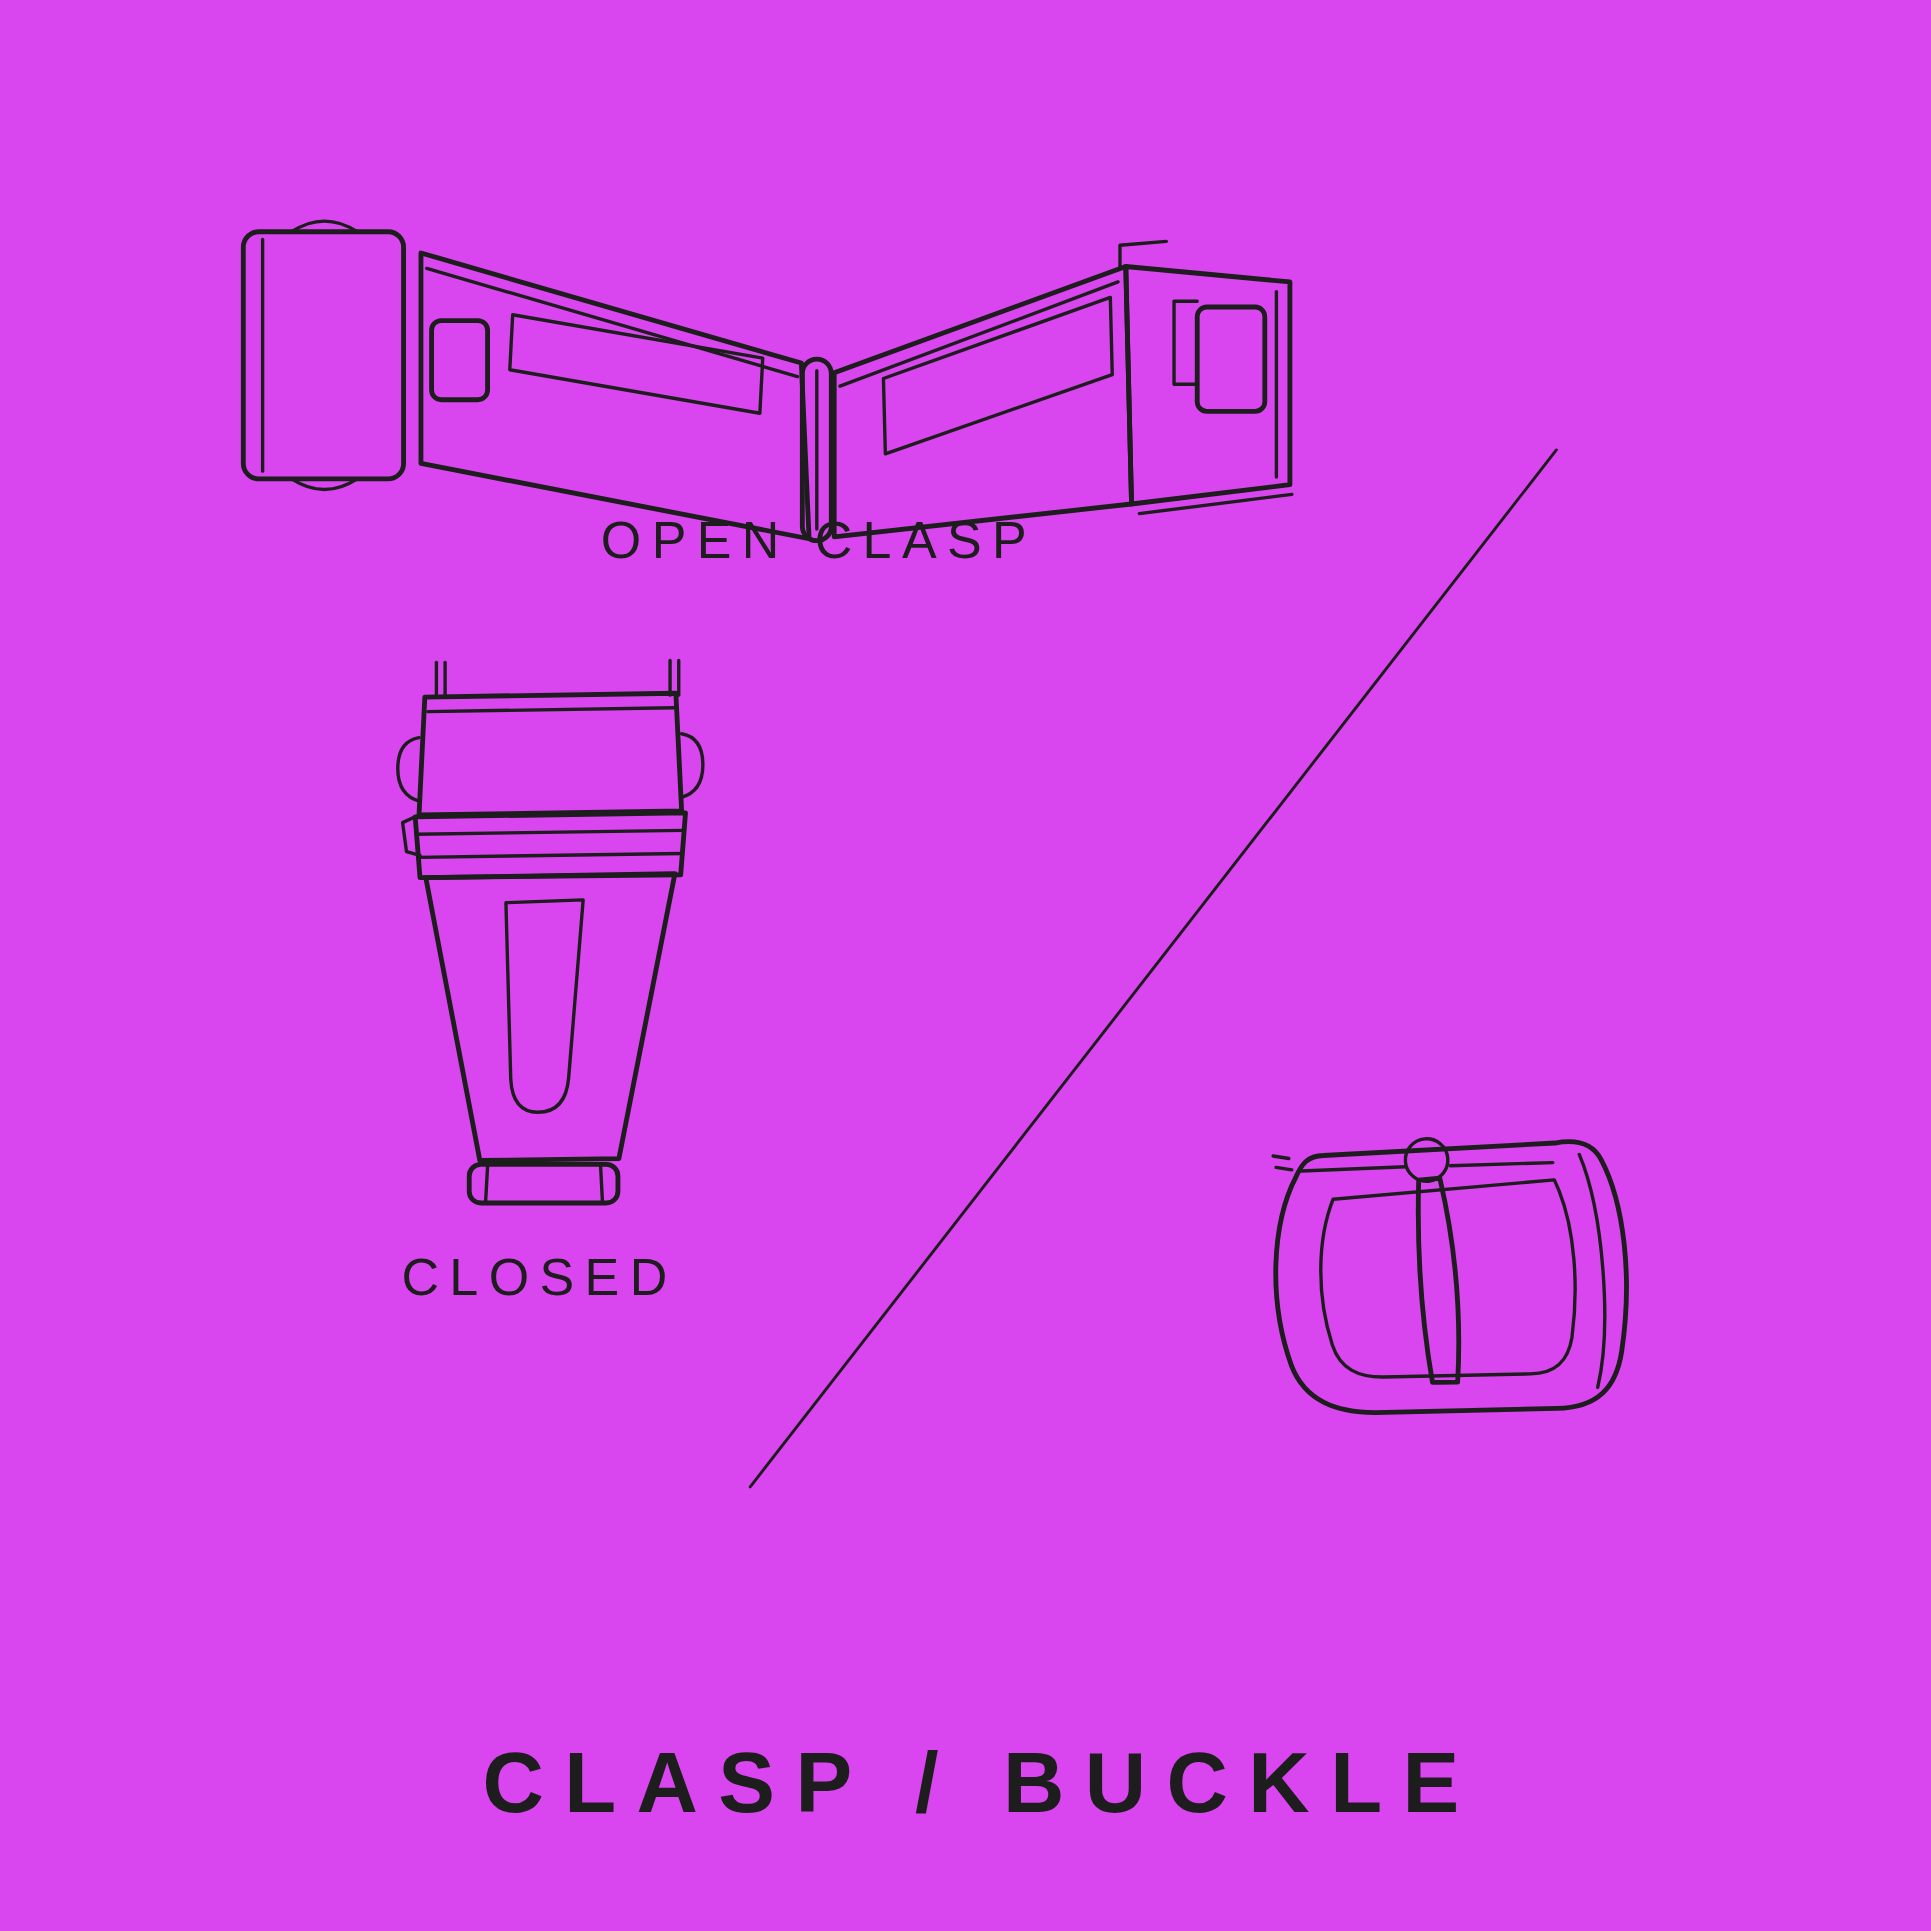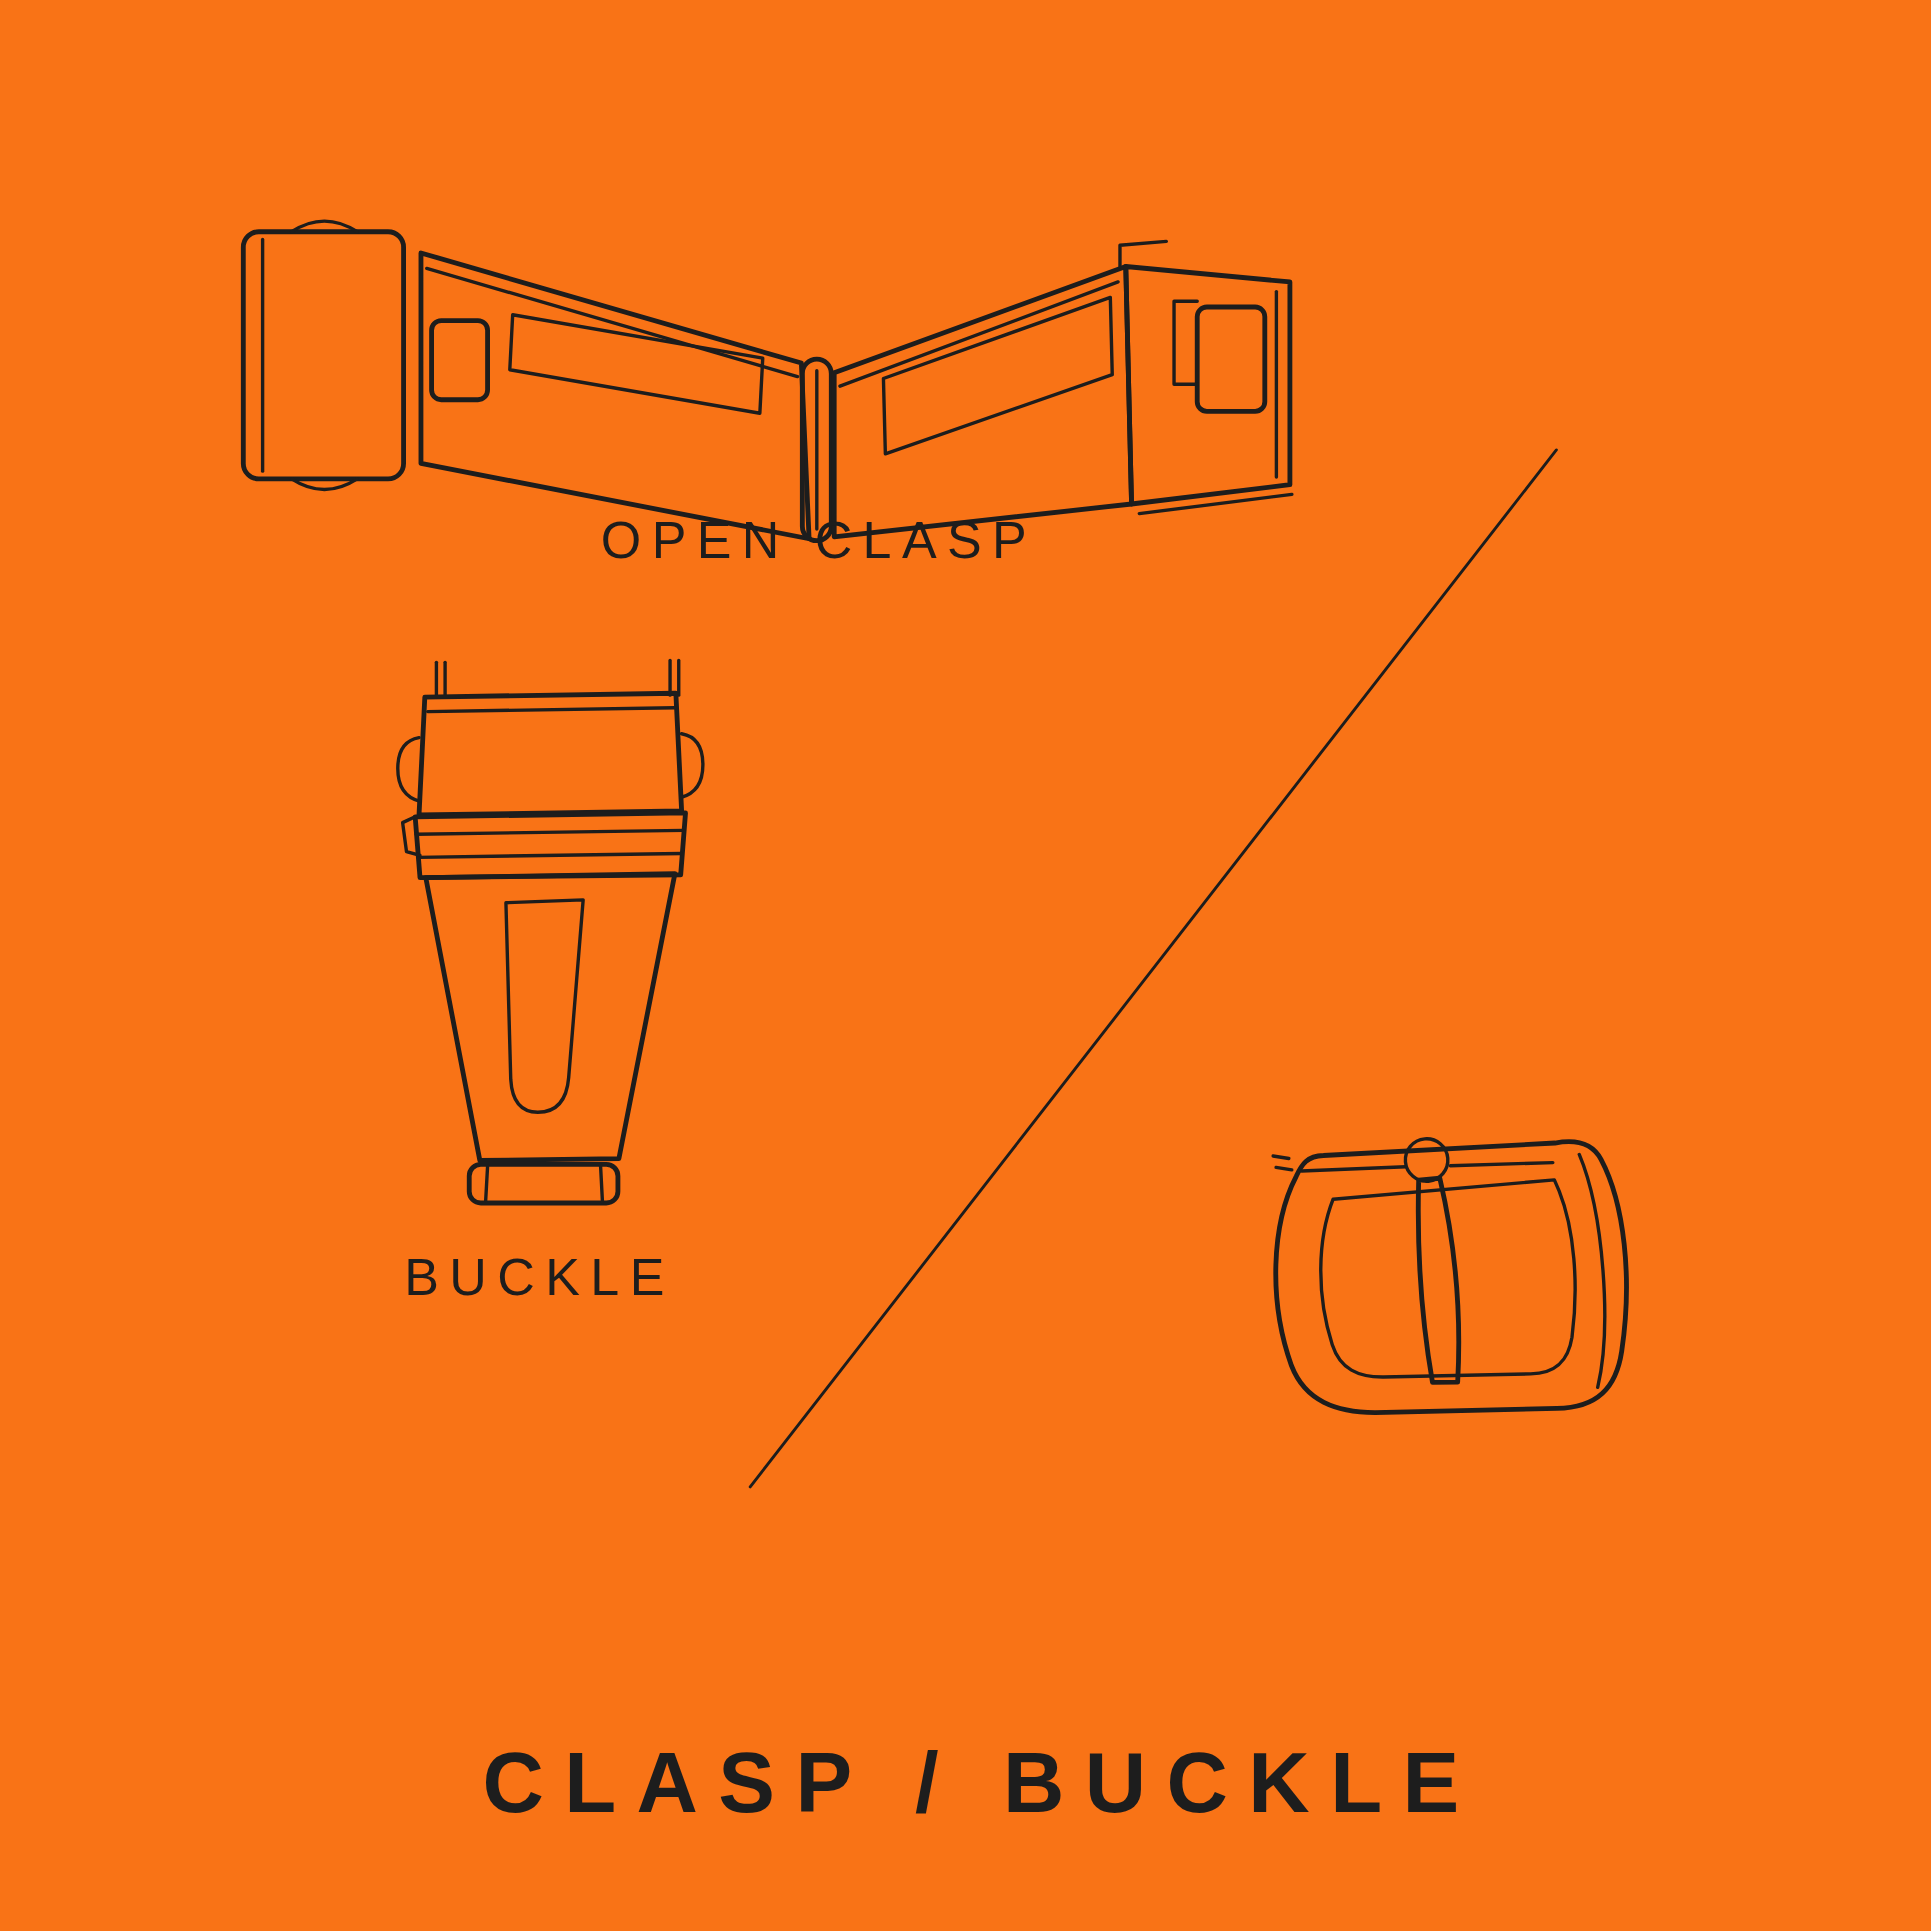--- a/index.html
+++ b/index.html
@@ -4,21 +4,21 @@
 <title>CLASP / BUCKLE</title>
 <style>
   :root { --ink: #1d1d1d; }
   * { box-sizing: border-box; }
   html, body { margin: 0; padding: 0; }
   body {
     width: 1931px; height: 1931px;
     background: #ffffff;
     font-family: "Liberation Sans", sans-serif;
   }
-  .canvas { position: relative; width: 1931px; height: 1931px; overflow: hidden; background: #f97316; }
+  .canvas { position: relative; width: 1931px; height: 1931px; overflow: hidden; background: #d946ef; }
   svg.art { position: absolute; left: 0; top: 0; }
   svg.art path, svg.art rect, svg.art line, svg.art circle {
     fill: none;
     stroke: var(--ink);
     stroke-width: 5;
     stroke-linecap: round;
     stroke-linejoin: round;
   }
   svg.art .thin { stroke-width: 3.5; }
   svg.art .hair { stroke-width: 3; }
@@ -106,18 +106,18 @@
       <path class="thin" d="M 1512,1208 L 1618,1214"></path>
       <path class="thin" d="M 1346,1186 L 1330,1182"></path>
       <path class="thin" d="M 1348,1198 L 1332,1194"></path>
       <circle class="thin" cx="1488" cy="1200" r="22"></circle>
       <path d="M 1478,1220 C 1470,1290 1468,1360 1474,1430 L 1500,1432 C 1510,1362 1510,1290 1500,1220 Z"></path>
     </g>
   </svg>
 
   <div class="caption" style="left:433px; top:510px; width:772px;">OPEN CLASP</div>
 
-  <div class="caption" style="left:250px; top:1247px; width:579px;">BUCKLE</div>
+  <div class="caption" style="left:250px; top:1247px; width:579px;">CLOSED</div>
 
   <div class="big-title" style="left:305px; top:1734px; width:1352px;font-weight:bold;">CLASP / BUCKLE</div>
 
 </div>
 
 
 </body></html>

